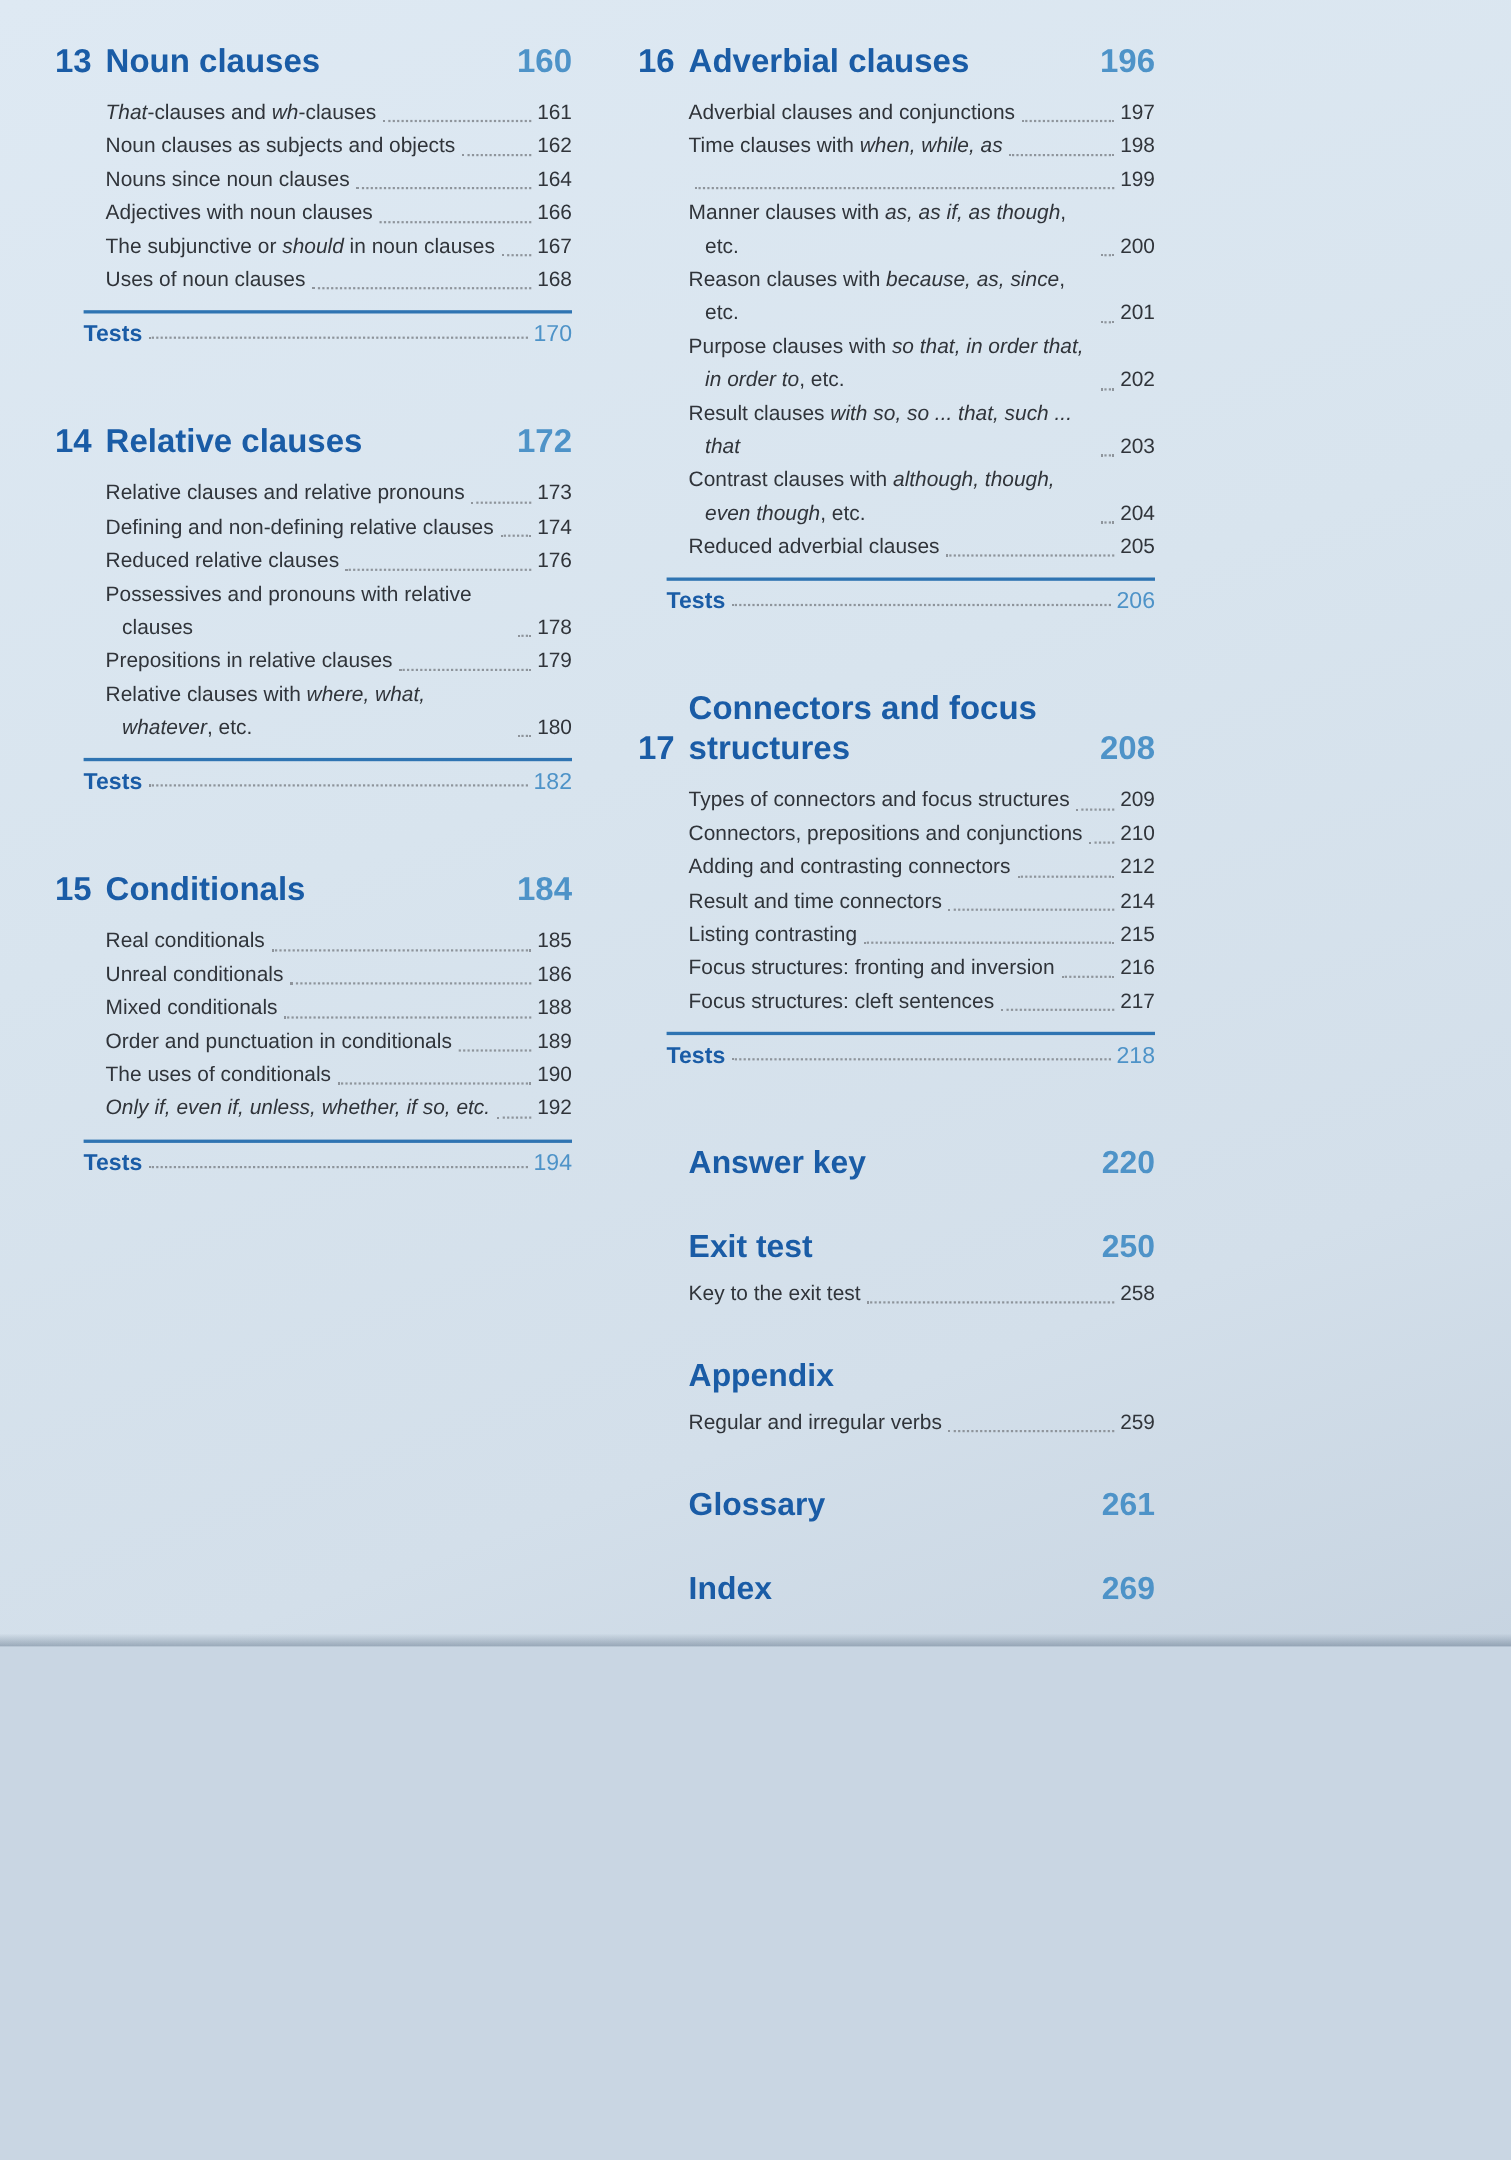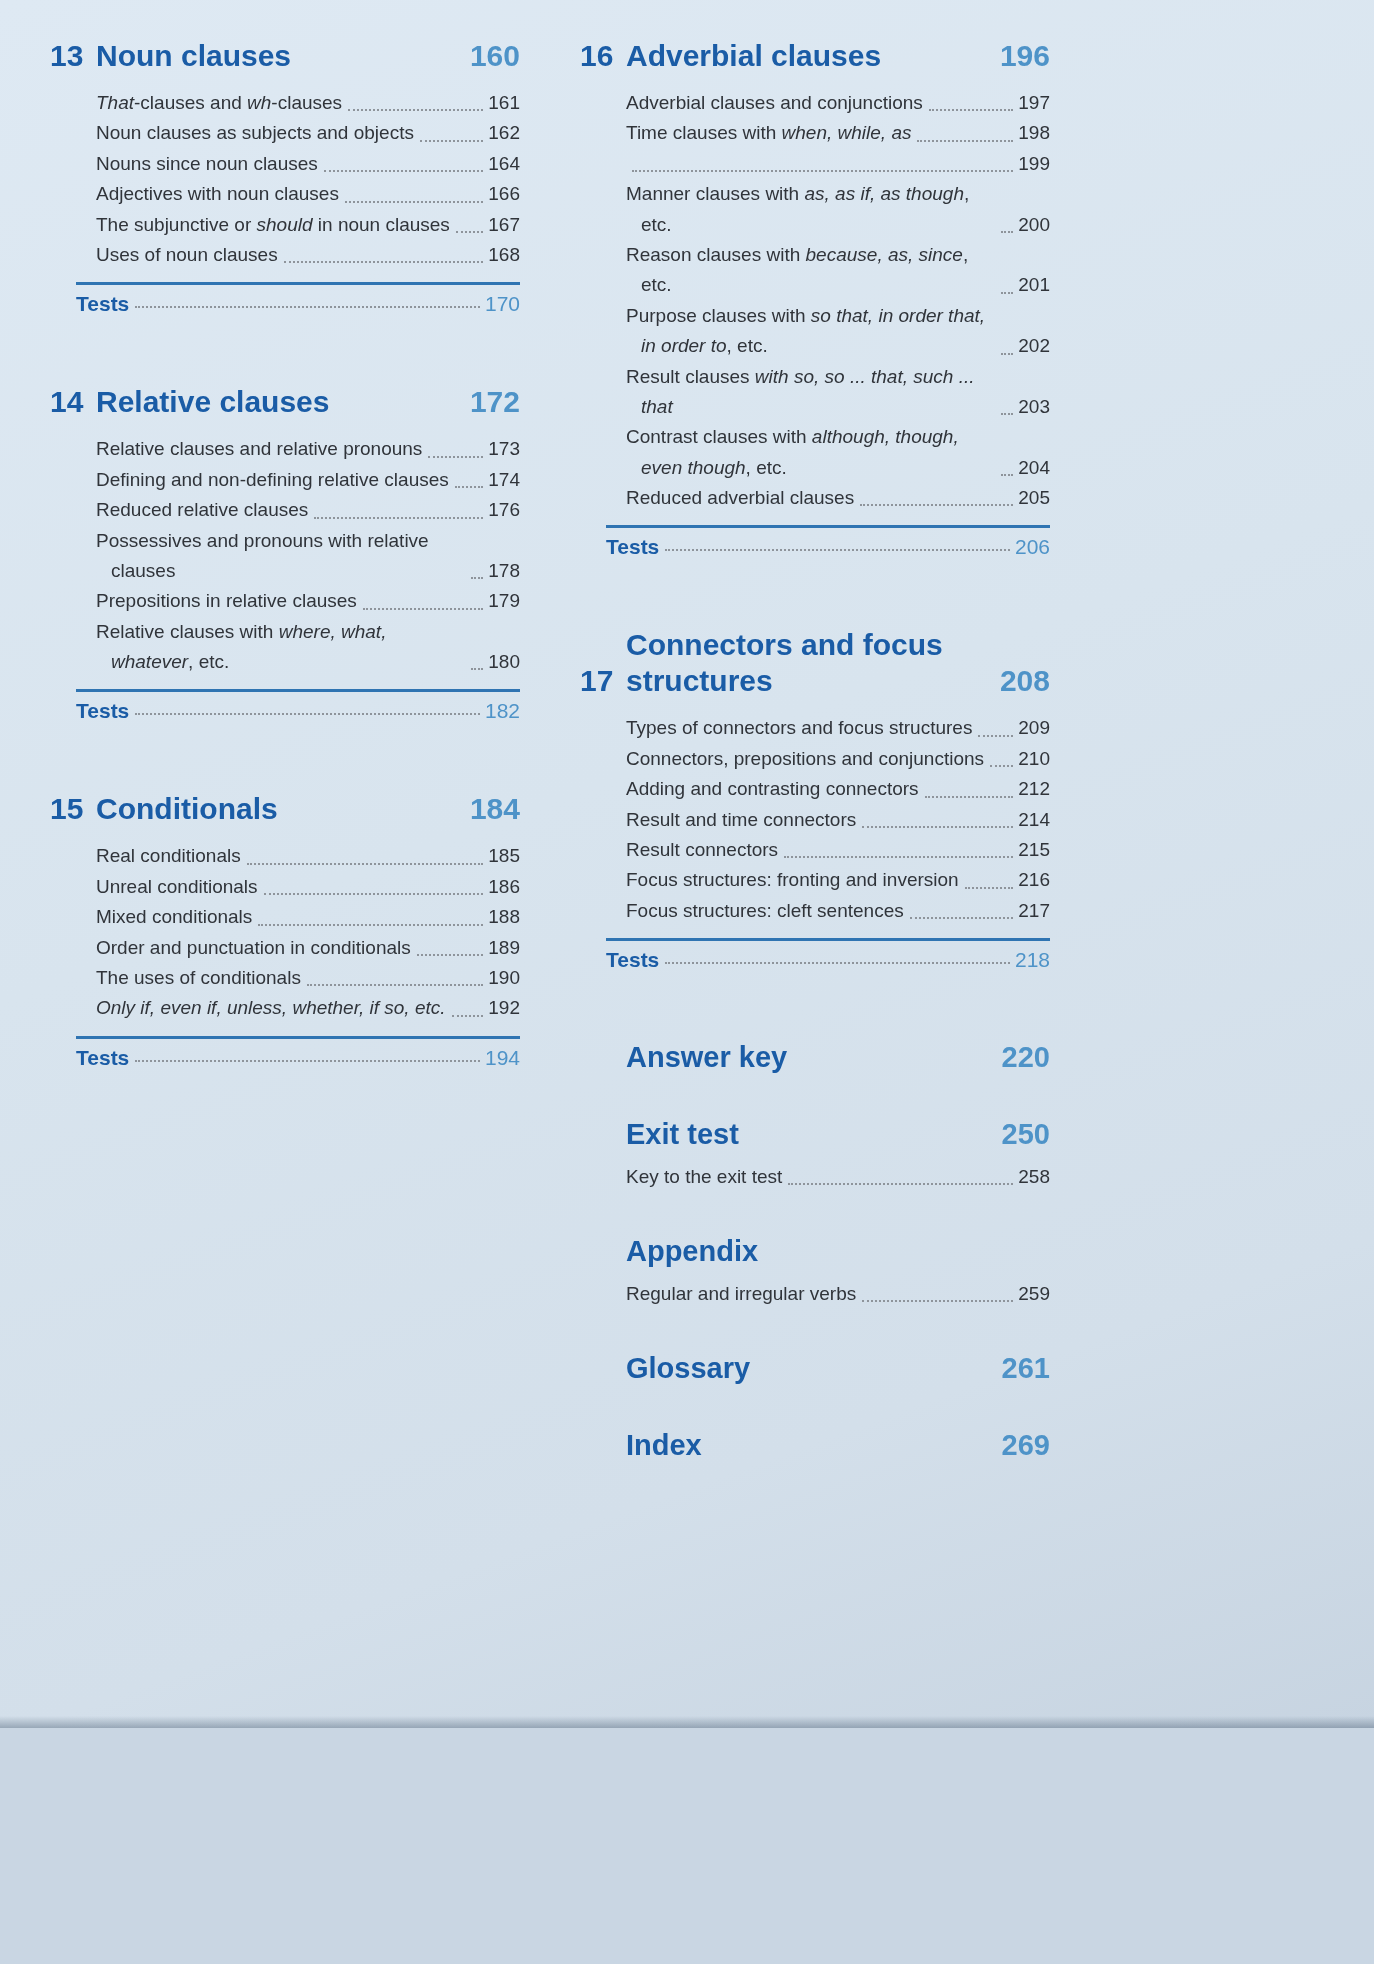--- a/index.html
+++ b/index.html
@@ -1,21 +1,21 @@
 <!DOCTYPE html>
 <html><head>
 <meta charset="utf-8">
 <style>
   * { margin:0; padding:0; box-sizing:border-box; }
   html, body { width:1374px; }
   body { font-family:"Liberation Sans", sans-serif; background:#c9d6e3; }
 
   .page{
     position:relative;
-    width:1374px; height:1728px;
+    width:1374px; height:1497px;
     overflow:hidden;
     background:linear-gradient(160deg,#dee9f3 0%, #d8e4ee 45%, #d3dfea 78%, #c7d4e1 100%);
     padding:38px 0 0 50px;
   }
   .page::after{
     content:""; position:absolute; left:0; right:0; bottom:0; height:12px;
     background:linear-gradient(180deg, rgba(90,110,132,0), rgba(80,100,122,.45));
   }
 
   .toc{ display:flex; gap:60px; }
@@ -286,21 +286,21 @@
               <span class="entry-label">Adding and contrasting connectors</span>
               <span class="leader"></span>
               <span class="entry-page">212</span>
             </div>
             <div class="toc-entry">
               <span class="entry-label">Result and time connectors</span>
               <span class="leader"></span>
               <span class="entry-page">214</span>
             </div>
             <div class="toc-entry">
-              <span class="entry-label">Result connectors</span>
+              <span class="entry-label">Listing contrasting</span>
               <span class="leader"></span>
               <span class="entry-page">215</span>
             </div>
             <div class="toc-entry">
               <span class="entry-label">Focus structures: fronting and inversion</span>
               <span class="leader"></span>
               <span class="entry-page">216</span>
             </div>
             <div class="toc-entry">
               <span class="entry-label">Focus structures: cleft sentences</span>

